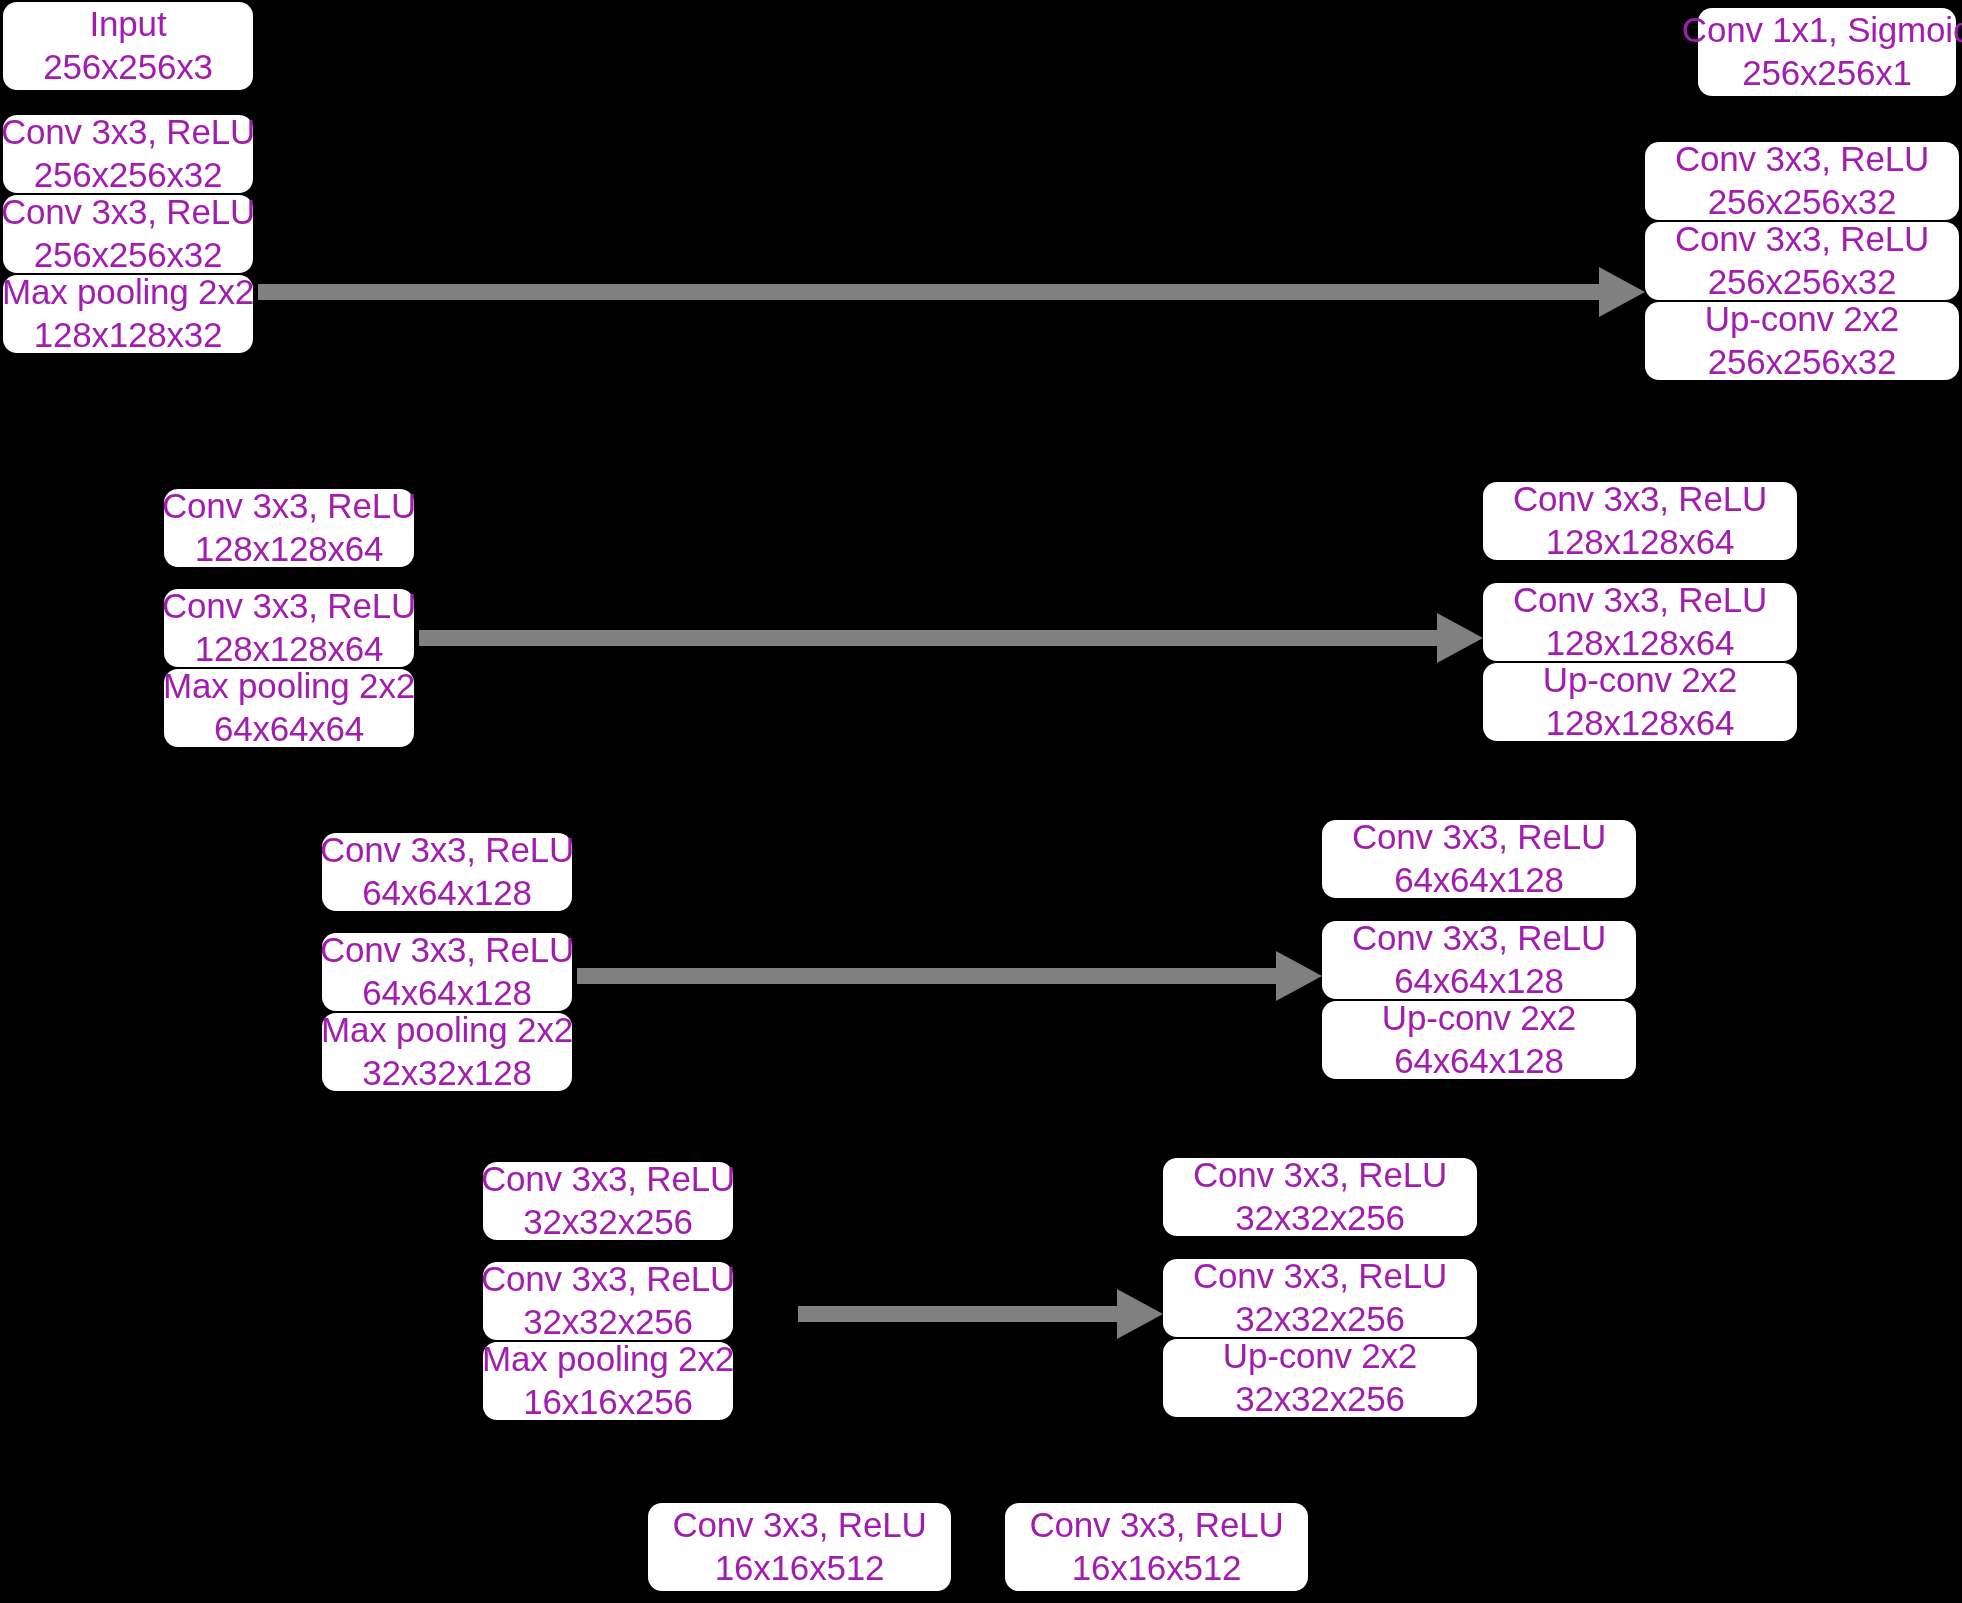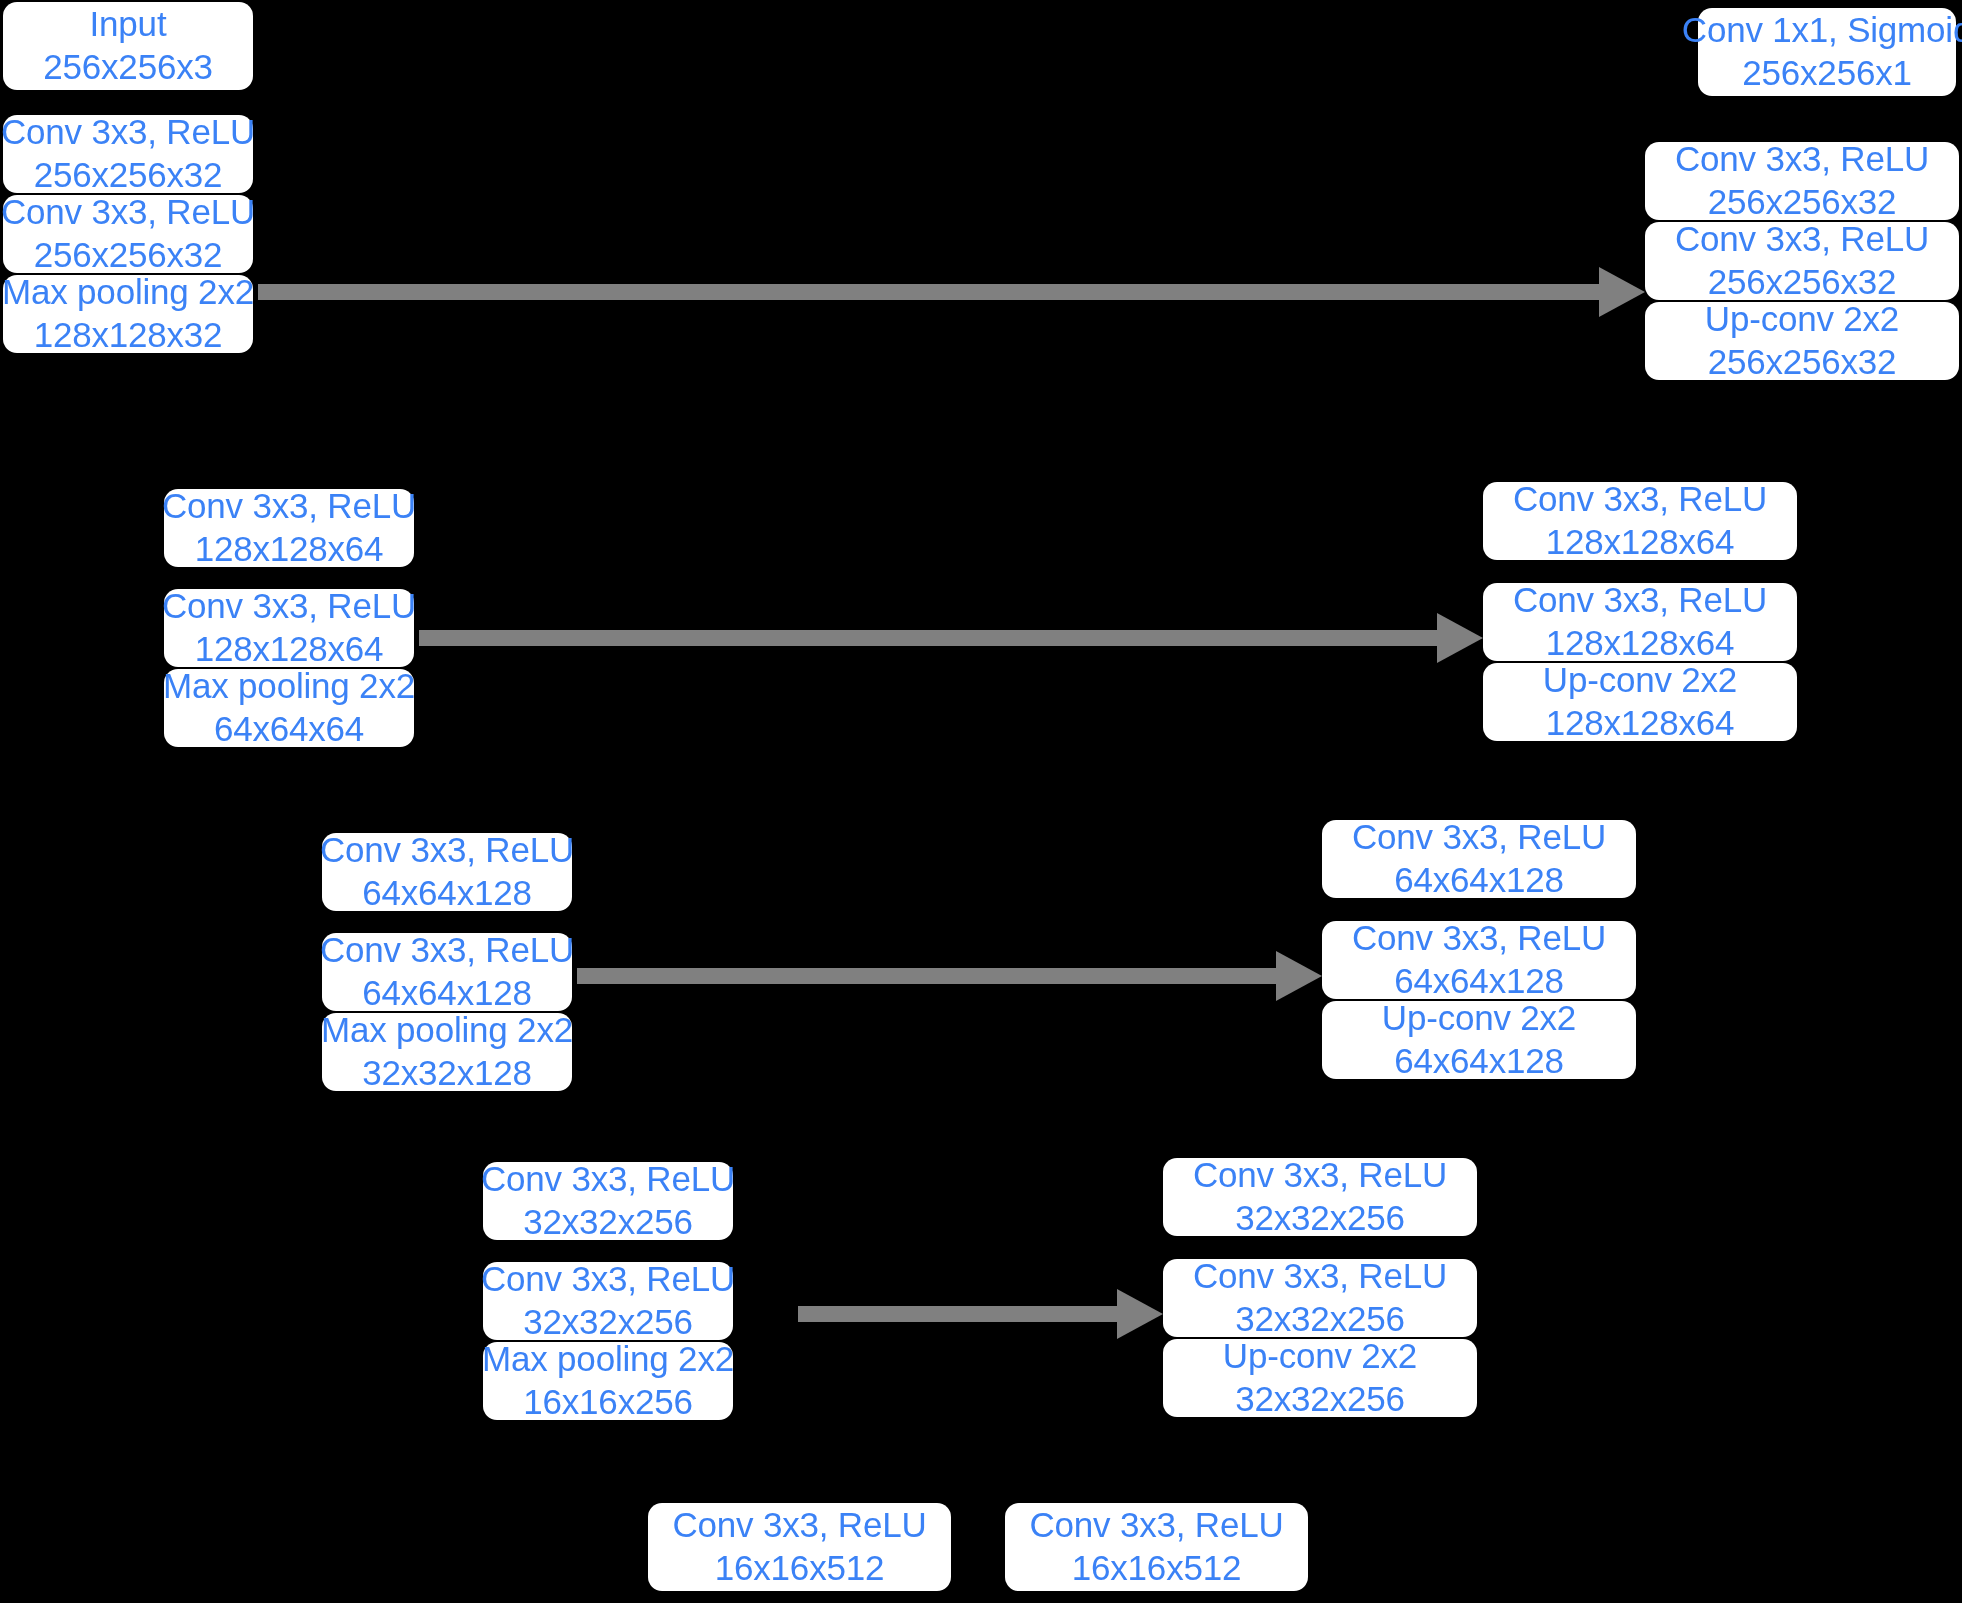--- a/index.html
+++ b/index.html
@@ -11,21 +11,21 @@
     position: relative;
     width: 1962px;
     height: 1603px;
     background: #000000;
     overflow: hidden;
     font-family: "Liberation Sans", sans-serif;
   }
   .node {
     position: absolute;
     background: #ffffff;
-    color: #3b82f6;
+    color: #a21caf;
     border-radius: 14px;
     box-sizing: border-box;
     display: flex;
     flex-direction: column;
     align-items: center;
     justify-content: center;
     text-align: center;
     line-height: 1.22;
     font-size: 35px;
     letter-spacing: -0.2px;

